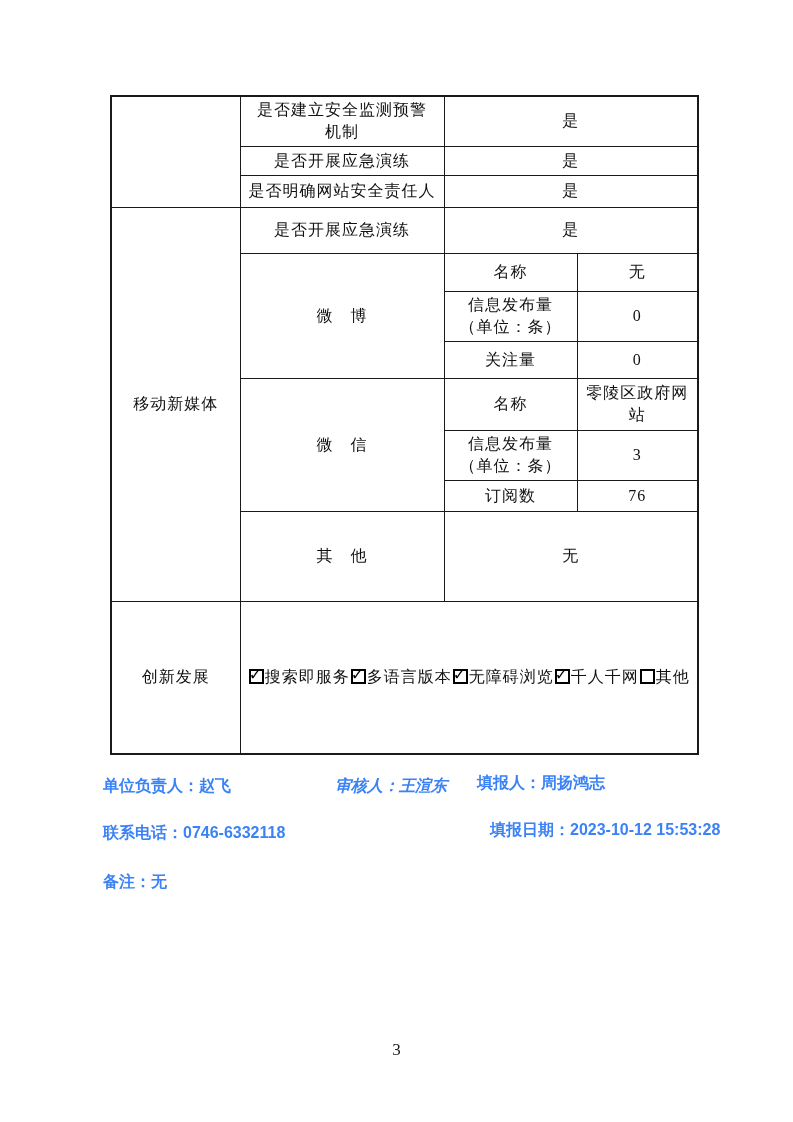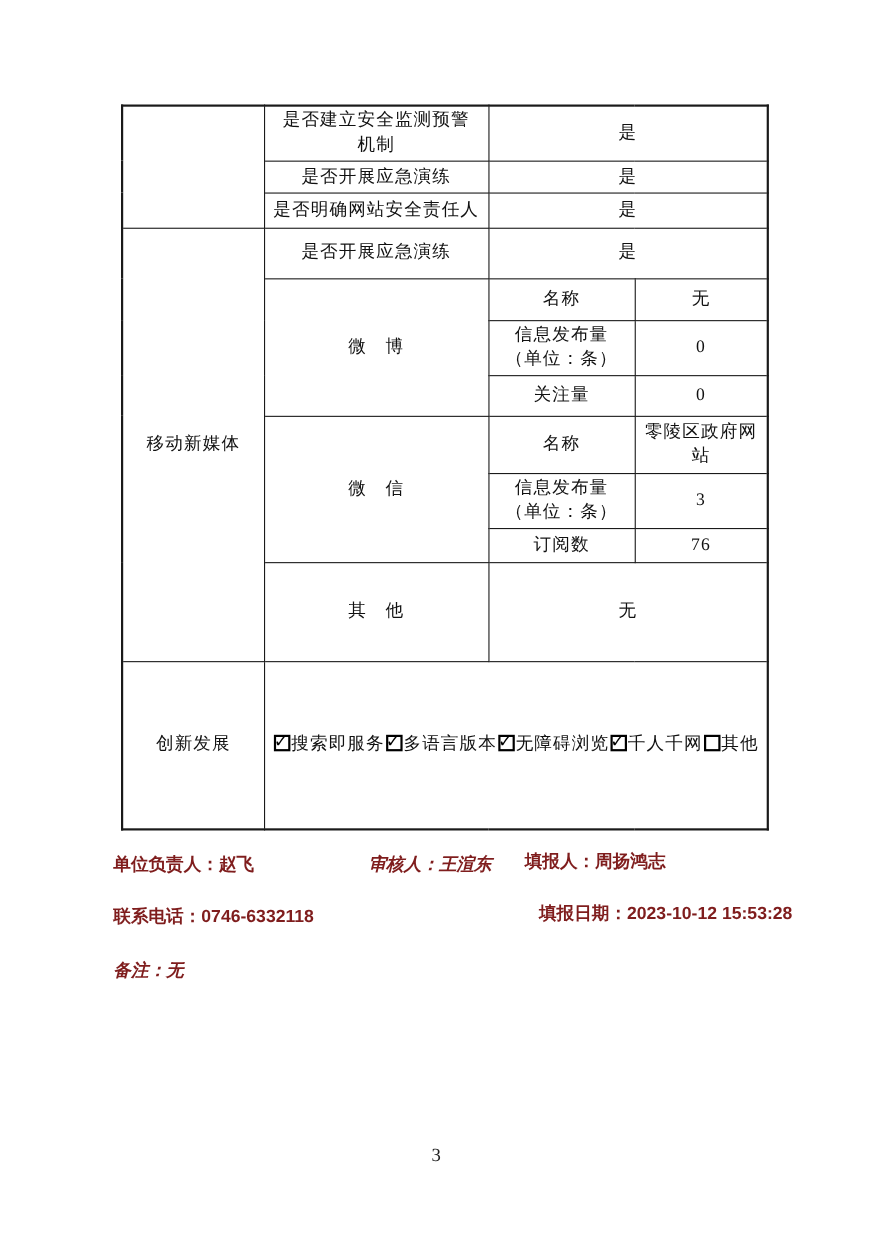--- a/index.html
+++ b/index.html
@@ -33,21 +33,21 @@
   .cb.checked::after {
     content:"✓";
     position:absolute; left:-2px; top:-7px;
     font-size:16px; font-weight:bold;
     font-family:"DejaVu Sans",sans-serif; color:#000;
   }
   .cb-item { white-space:nowrap; }
   .footer-line {
     position:absolute;
     font-family:"Liberation Sans","DejaVu Sans",sans-serif;
-    font-weight:700; font-size:16px; color:#7f1d1d;
+    font-weight:700; font-size:16px; color:#3b82f6;
     white-space:nowrap;
   }
   .page-number {
     position:absolute; left:0; top:1040px; width:100%;
     text-align:center; font-size:17px; color:#222;
     font-family:"Liberation Serif","DejaVu Serif",serif;
   }
 </style>
 </head>
 <body>
@@ -118,15 +118,15 @@
   </tbody>
 </table>
 
 <div class="footer-line" style="left:103px; top:776px;"><span>单位负责人：</span><span>赵飞</span></div>
 <div class="footer-line" style="left:335px; top:776px;font-style:italic;"><span>审核人：</span><span>王渲东</span></div>
 <div class="footer-line" style="left:477px; top:773px;"><span>填报人：</span><span>周扬鸿志</span></div>
 
 <div class="footer-line" style="left:103px; top:823px;"><span>联系电话：</span><span>0746-6332118</span></div>
 <div class="footer-line" style="left:490px; top:820px;"><span>填报日期：</span><span>2023-10-12 15:53:28</span></div>
 
-<div class="footer-line" style="left:103px; top:872px;font-style:italic;"><span>备注：</span><span>无</span></div>
+<div class="footer-line" style="left:103px; top:872px;"><span>备注：</span><span>无</span></div>
 
 <div class="page-number">3</div>
 
 </body></html>

